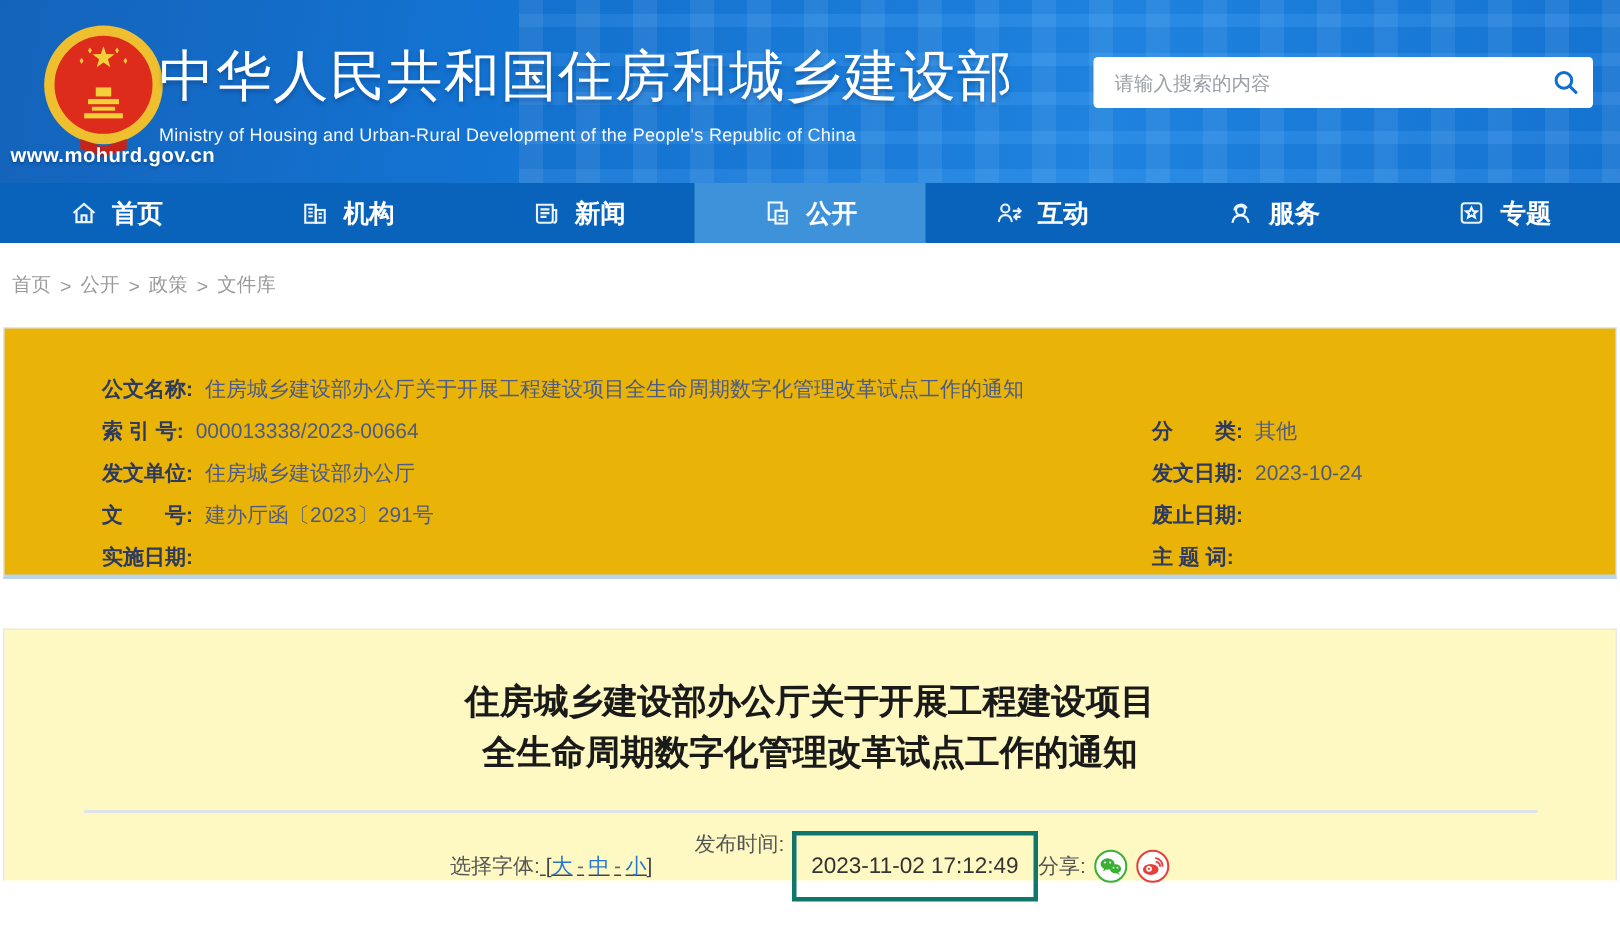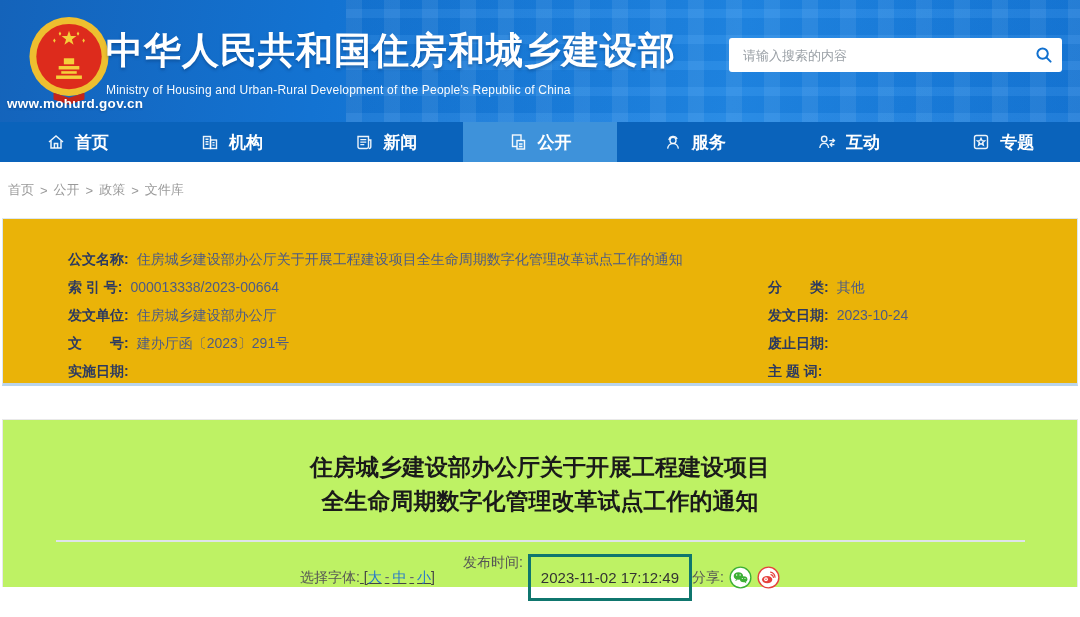--- a/index.html
+++ b/index.html
@@ -25,21 +25,21 @@
     pointer-events: none;
   }
   .emblem { position: absolute; left: 26px; top: 14px; width: 86px; height: 92px; }
   .site-url {
     position: absolute; left: 7px; top: 96px;
     color: #ffffff; font-weight: bold; font-size: 13.5px; letter-spacing: 0.3px;
     text-shadow: 0 1px 2px rgba(0,40,90,0.4);
   }
   .title-block { position: absolute; left: 106px; top: 26px; }
   .site-title {
-    color: #ffffff; font-size: 37px; font-weight: bold; letter-spacing: 1px;
+    color: #ffffff; font-size: 37px; font-weight: normal; letter-spacing: 1px;
     text-shadow: 0 2px 3px rgba(0,40,90,0.35);
   }
   .site-subtitle {
     margin-top: 7px; color: rgba(255,255,255,0.96); font-size: 12px; letter-spacing: 0.2px;
   }
   .search-box {
     position: absolute; right: 18px; top: 38px; width: 333px; height: 34px;
     background: #ffffff; border-radius: 3px; display: flex; align-items: center;
   }
   .search-box input {
@@ -78,21 +78,21 @@
   .doc-row { display: flex; line-height: 28px; }
   .doc-cols { display: flex; }
   .doc-col-left { width: 700px; }
   .doc-col-right { flex: 1; }
   .doc-label { font-weight: bold; color: #2c3a60; margin-right: 8px; white-space: pre; }
   .doc-value { color: #4c5b86; }
 
   
   .article-panel {
     margin: 33px 2px 0 2px; height: 168px;
-    background: #bef264;
+    background: #fef9c3;
     border: 1px solid #e9e9e9; border-bottom: none;
   }
   .article-title {
     margin-top: 30px; text-align: center;
     font-size: 23px; font-weight: bold; color: #1a1a1a; line-height: 34px;
   }
   .article-divider {
     margin: 22px 52px 0 53px; border-top: 2px solid #dfe4ea;
   }
   .article-meta {
@@ -176,34 +176,34 @@
   <div class="nav-item active">
     <svg width="20" height="20" viewBox="0 0 20 20" fill="none" stroke="rgba(255,255,255,0.95)" stroke-width="1.4">
       <rect x="4.5" y="3" width="8.5" height="11.5"></rect>
       <rect x="9" y="8.5" width="7.5" height="8.5" fill="#3e92da"></rect>
       <path d="M11 12 h3.5 M11 14.5 h3.5"></path>
     </svg>
     <span>公开</span>
   </div>
   <div class="nav-item">
     <svg width="20" height="20" viewBox="0 0 20 20" fill="none" stroke="rgba(255,255,255,0.92)" stroke-width="1.4">
-      <circle cx="10" cy="8.4" r="3"></circle>
-      <path d="M4.6 16.6 c0.5-3.4 2.6-5 5.4-5 s4.9 1.6 5.4 5"></path>
-      <path d="M5.9 8.2 a4.3 4.3 0 0 1 8.2 -1.2"></path>
-    </svg>
-    <span>服务</span>
-  </div>
-  <div class="nav-item">
-    <svg width="20" height="20" viewBox="0 0 20 20" fill="none" stroke="rgba(255,255,255,0.92)" stroke-width="1.4">
       <circle cx="7.2" cy="7" r="2.7"></circle>
       <path d="M2.8 16 c0.4-3 2-4.6 4.4-4.6 s4 1.6 4.4 4.6"></path>
       <path d="M12.2 8.6 h5.2 m-1.9 -1.9 l1.9 1.9 -1.9 1.9"></path>
       <path d="M17.4 12.6 h-4.2 m1.9 1.9 l-1.9 -1.9 1.9 -1.9"></path>
     </svg>
     <span>互动</span>
+  </div>
+  <div class="nav-item">
+    <svg width="20" height="20" viewBox="0 0 20 20" fill="none" stroke="rgba(255,255,255,0.92)" stroke-width="1.4">
+      <circle cx="10" cy="8.4" r="3"></circle>
+      <path d="M4.6 16.6 c0.5-3.4 2.6-5 5.4-5 s4.9 1.6 5.4 5"></path>
+      <path d="M5.9 8.2 a4.3 4.3 0 0 1 8.2 -1.2"></path>
+    </svg>
+    <span>服务</span>
   </div>
   <div class="nav-item">
     <svg width="20" height="20" viewBox="0 0 20 20" fill="none" stroke="rgba(255,255,255,0.92)" stroke-width="1.4">
       <rect x="3.5" y="3.5" width="13" height="13" rx="2"></rect>
       <polygon points="10,6.4 11.1,8.7 13.6,8.9 11.7,10.5 12.3,13 10,11.6 7.7,13 8.3,10.5 6.4,8.9 8.9,8.7"></polygon>
     </svg>
     <span>专题</span>
   </div>
 </div>
 

